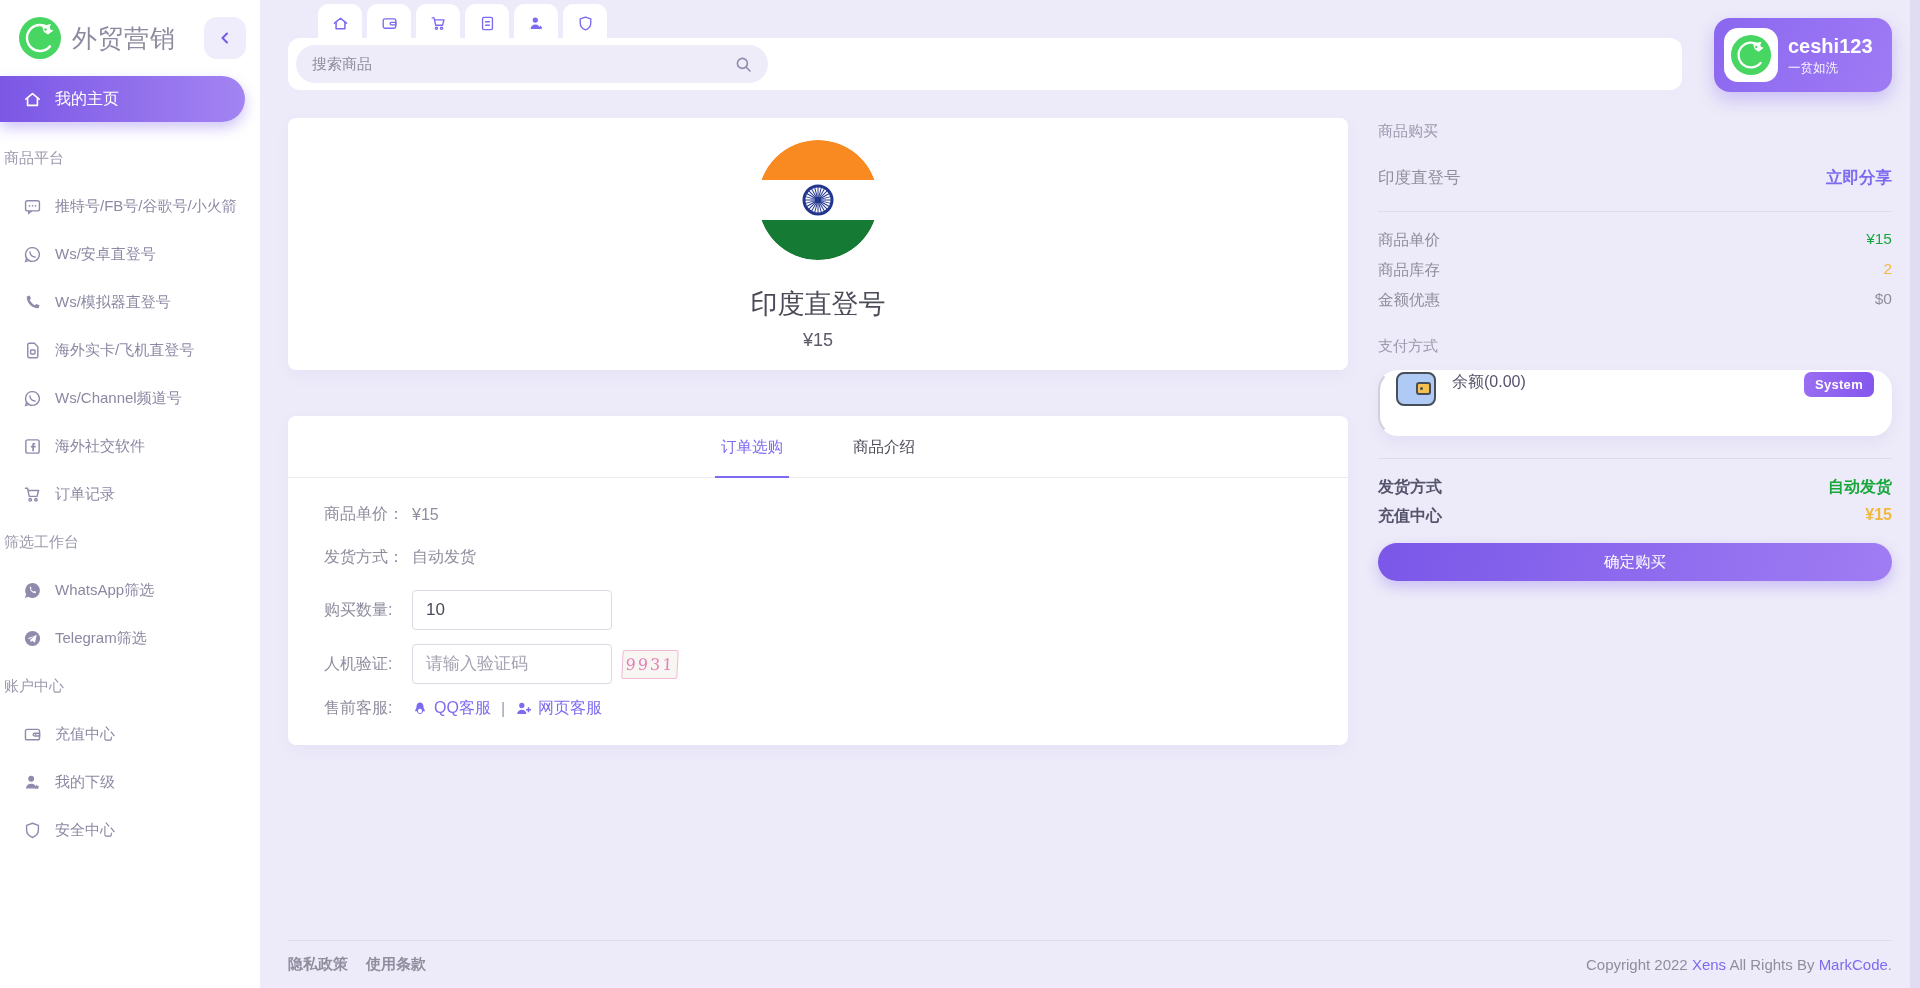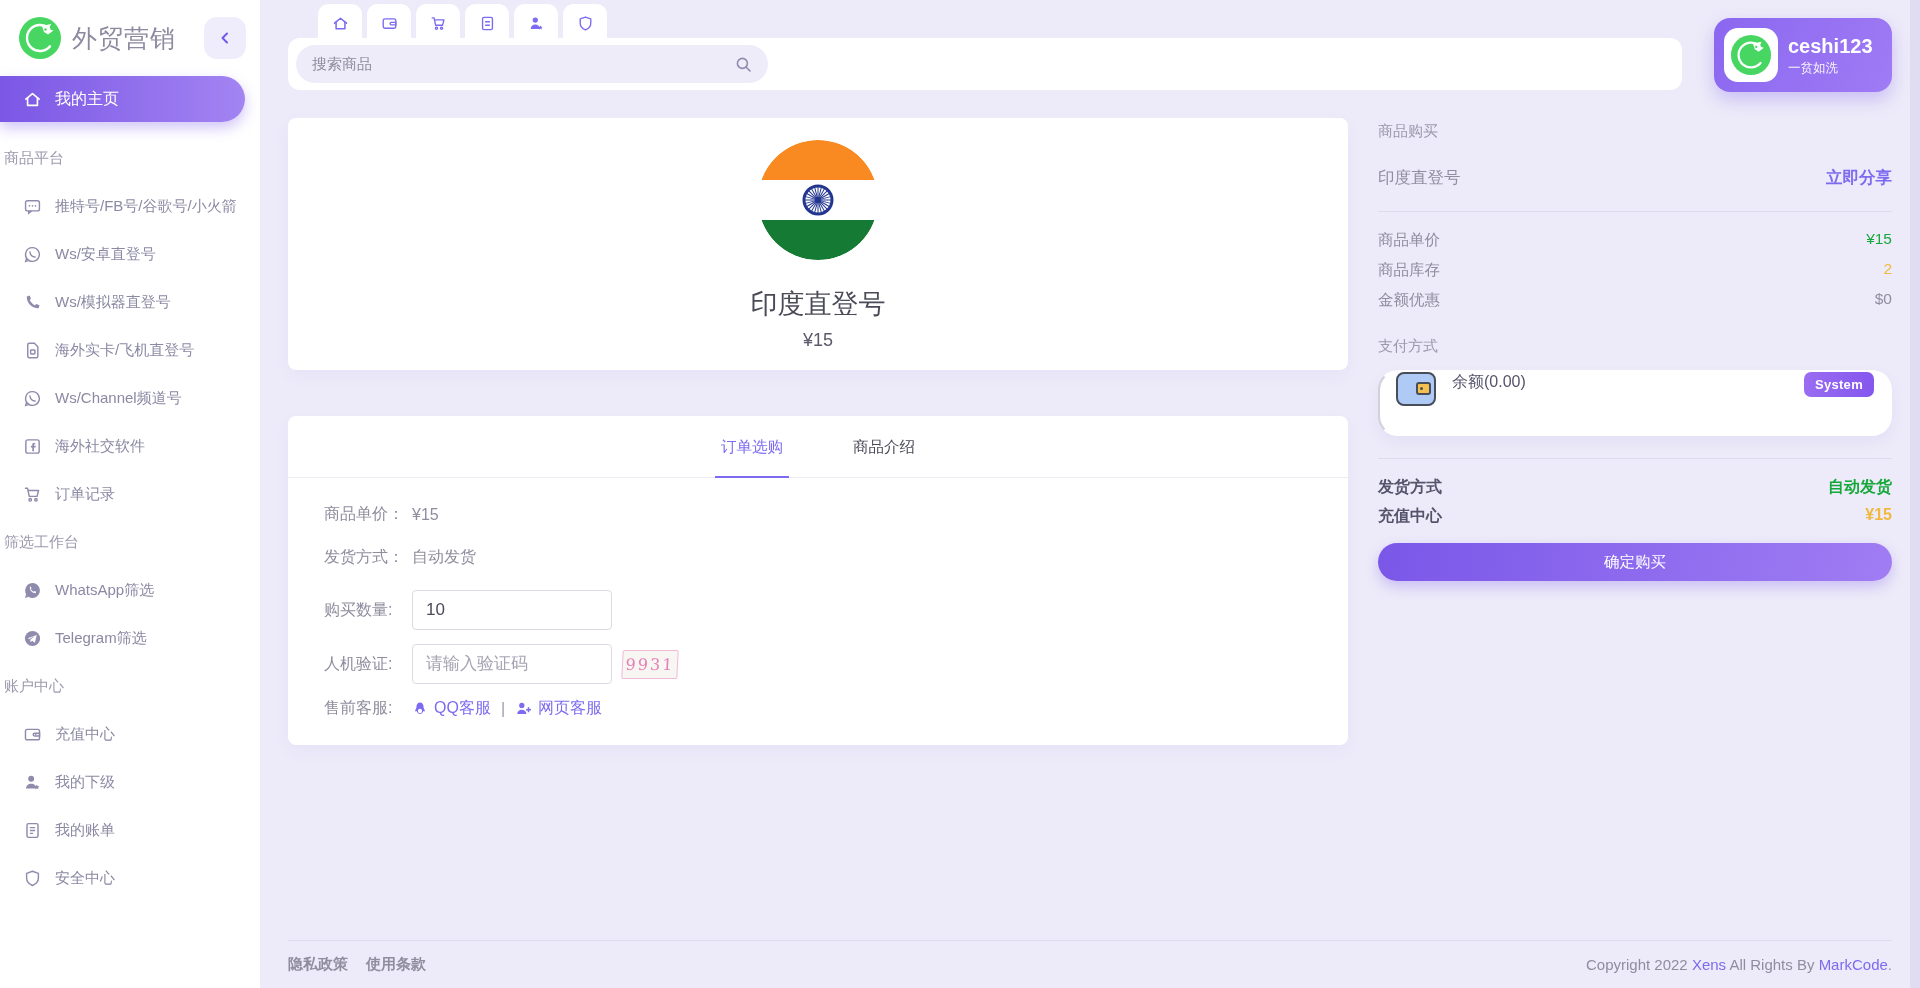--- a/index.html
+++ b/index.html
@@ -246,29 +246,20 @@
     </div>
     <div class="nav-item">
       <span class="nav-icon">
           <svg viewBox="0 0 20 20" fill="currentColor">
             <circle cx="8.6" cy="6" r="3.1"></circle>
             <path d="M3.2 16.4 c0 -3.2 2.4 -5.2 5.4 -5.2 s5.4 2 5.4 5.2z"></path>
             <path d="M14.6 12.2 l.8 1.6 1.8 .3 -1.3 1.3 .3 1.8 -1.6 -.9 -1.6 .9 .3 -1.8 -1.3 -1.3 1.8 -.3z"></path>
           </svg>
         </span>
       <span class="nav-label">我的下级</span>
-    </div>
-    <div class="nav-item">
-      <span class="nav-icon">
-          <svg viewBox="0 0 20 20" fill="none" stroke="currentColor" stroke-width="1.5">
-            <rect x="4.2" y="2.8" width="11.6" height="14.4" rx="1.6"></rect>
-            <path d="M7.2 7 h5.6 M7.2 10 h5.6 M7.2 13 h3.4"></path>
-          </svg>
-        </span>
-      <span class="nav-label">我的账单</span>
     </div>
     <div class="nav-item">
       <span class="nav-icon">
           <svg viewBox="0 0 20 20" fill="none" stroke="currentColor" stroke-width="1.5" stroke-linejoin="round">
             <path d="M10 2.4 l6.2 2.2 v5 c0 4 -2.8 6.4 -6.2 7.8 C6.6 16 3.8 13.6 3.8 9.6 v-5z"></path>
           </svg>
         </span>
       <span class="nav-label">安全中心</span>
     </div>
   </nav>

